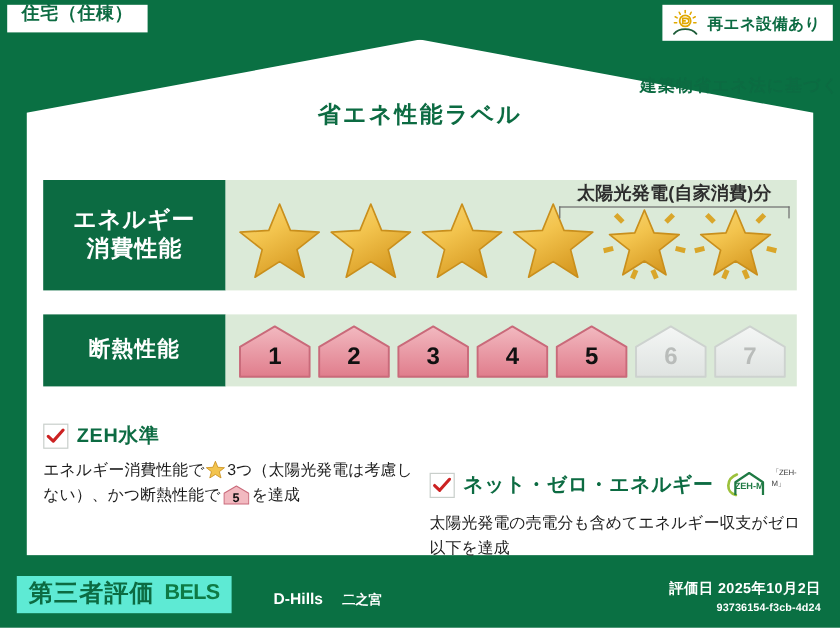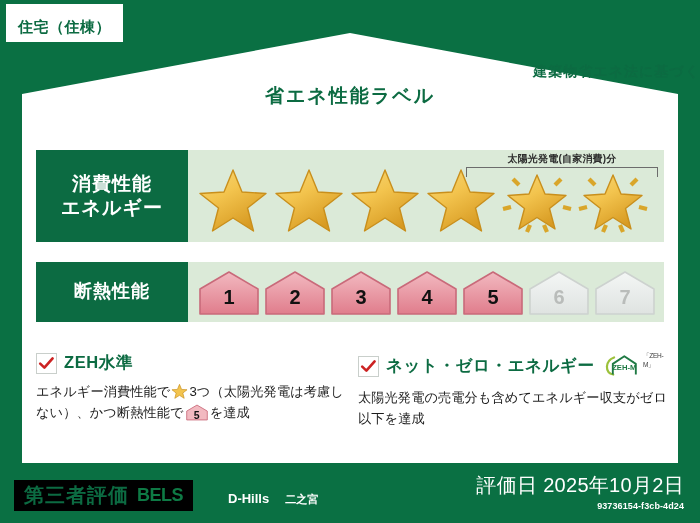--- a/index.html
+++ b/index.html
@@ -20,21 +20,21 @@
     position:absolute;
     left:22px; top:33px; right:22px; bottom:60px;
     background:#ffffff;
     clip-path: polygon(0% 14.2%, 50% 0%, 100% 14.2%, 100% 100%, 0% 100%);
   }
 
   
   .tag-type{
     position:absolute;left:6px;top:4px;
     background:#ffffff;
-    padding:15px 12px 6px 12px;
+    padding:0 12px 6px 12px;
     font-size:15px;font-weight:bold;color:#0c6b42;
     letter-spacing:0.5px;
     line-height:1.1;
   }
 
   
   .badge-renew{
     position:absolute;right:6px;top:4px;
     background:#ffffff;
     padding:4px 10px 4px 8px;
@@ -97,21 +97,21 @@
   .star-cell svg{position:absolute;left:0;top:0;width:74px;height:70px;}
 
   
   .solar-anno{
     position:absolute;
     right:6px;top:2px;width:192px;
     text-align:center;
     pointer-events:none;
   }
   .solar-anno .cap{
-    font-size:10px;color:#2d2d2d;font-weight:bold;
+    font-size:15px;color:#2d2d2d;font-weight:bold;
     letter-spacing:0.2px;white-space:nowrap;
   }
   .solar-anno .brk{
     margin-top:1px;height:9px;
     border-left:1.5px solid #6c6c6c;
     border-right:1.5px solid #6c6c6c;
     border-top:1.5px solid #6c6c6c;
   }
 
   
@@ -132,21 +132,21 @@
   }
   .grade.on  .num{color:#111111;}
   .grade.off .num{color:#b9bcba;}
 
   
   .crit{
     position:absolute;top:352px;
     font-size:13px;color:#1c1c1c;
   }
   .crit-left {left:36px;width:310px;}
-  .crit-right{left:358px;width:312px;}
+  .crit-right{left:358px;width:312px;margin-top:38px;}
   .crit-head{
     display:flex;align-items:center;gap:7px;margin-bottom:7px;
   }
   .chk{
     width:19px;height:19px;flex:0 0 19px;
     border:1.5px solid #c9cfcb;background:#fff;
     display:block;
   }
   .crit-title{
     font-size:16.5px;font-weight:bold;color:#0c6b42;letter-spacing:0.6px;
@@ -162,59 +162,76 @@
   .inline-grade span{
     position:absolute;left:0;right:0;bottom:1px;text-align:center;
     font-size:10.5px;font-weight:bold;color:#111;line-height:1;
   }
   .zehm-logo{display:inline-flex;vertical-align:-7px;margin-left:1px;}
   .zehm-cap{font-size:6.5px;color:#3a3a3a;margin-left:1px;padding-bottom:2px;letter-spacing:-0.2px;}
 
   
   .bels{
     position:absolute;left:14px;bottom:12px;
-    background:#000000;
+    background:#5eead4;
     padding:4px 10px 5px 10px;
-    display:flex;align-items:flex-end;gap:8px;
+    display:flex;align-items:flex-start;gap:8px;
     line-height:1.1;
     margin-top:41px;
   }
   .bels .jp{font-size:20px;font-weight:bold;color:#0c6b42;letter-spacing:1px;}
   .bels .en{font-size:18px;font-weight:bold;color:#0e7a45;letter-spacing:-0.5px;}
   .bldg{
     position:absolute;left:228px;bottom:16px;
     color:#ffffff;display:flex;align-items:baseline;gap:16px;
   }
   .bldg .n1{font-size:13px;font-weight:bold;}
   .bldg .n2{font-size:11px;font-weight:bold;}
 
   .meta{
     position:absolute;right:16px;bottom:12px;
     text-align:right;color:#ffffff;
   }
-  .meta .date{font-size:20px;font-weight:normal;letter-spacing:0.3px;}
+  .meta .date{font-size:12px;font-weight:bold;letter-spacing:0.3px;}
   .meta .id{font-size:9px;font-weight:bold;letter-spacing:0.1px;margin-top:2px;}
 </style>
 </head>
 <body>
 
 <div class="label-root">
 
   <div class="house-panel"></div>
 
   <div class="tag-type">住宅（住棟）</div>
 
+  <div class="badge-renew">
+    <svg class="sun-ico" viewBox="0 0 24 22">
+      <g stroke="#e0a800" stroke-width="1.3" stroke-linecap="round">
+        <line x1="11" y1="0.7" x2="11" y2="2.6"></line>
+        <line x1="6.0" y1="2.2" x2="6.9" y2="3.9"></line>
+        <line x1="16.0" y1="2.2" x2="15.1" y2="3.9"></line>
+        <line x1="2.6" y1="6.0" x2="4.3" y2="6.9"></line>
+        <line x1="19.4" y1="6.0" x2="17.7" y2="6.9"></line>
+        <line x1="2.0" y1="11.0" x2="3.9" y2="11.0"></line>
+        <line x1="20.0" y1="11.0" x2="18.1" y2="11.0"></line>
+      </g>
+      <circle cx="11" cy="9.4" r="4.6" fill="none" stroke="#e0a800" stroke-width="1.5"></circle>
+      <path d="M8.9 7.3 h3.0 a2.1 2.1 0 0 1 0 4.2 h-3.0 z M8.9 9.4 h2.6" fill="none" stroke="#e0a800" stroke-width="1.3"></path>
+      <path d="M1.6 20.2 C6 15.0 16 15.0 20.4 20.2" fill="none" stroke="#1f5d3a" stroke-width="1.5" stroke-linecap="round"></path>
+    </svg>
+    <span class="txt">再エネ設備あり</span>
+  </div>
 
   <div class="title-sub">建築物省エネ法に基づく</div>
   <div class="title-main">省エネ性能ラベル</div>
 
   <div class="row row-energy">
     <div class="row-label">
+      <span>エネルギー</span>
       <span>消費性能</span>
-      <span>エネルギー</span>
     </div>
     <div class="row-body">
       <div class="stars">
 
         <div class="star-cell">
           <svg viewBox="0 0 74 70">
               <defs>
                 <linearGradient id="sg1" x1="0" y1="0" x2="0.6" y2="1">
             <stop offset="0" stop-color="#f6d77a"></stop>
                   <stop offset="0.45" stop-color="#f3c44e"></stop>

